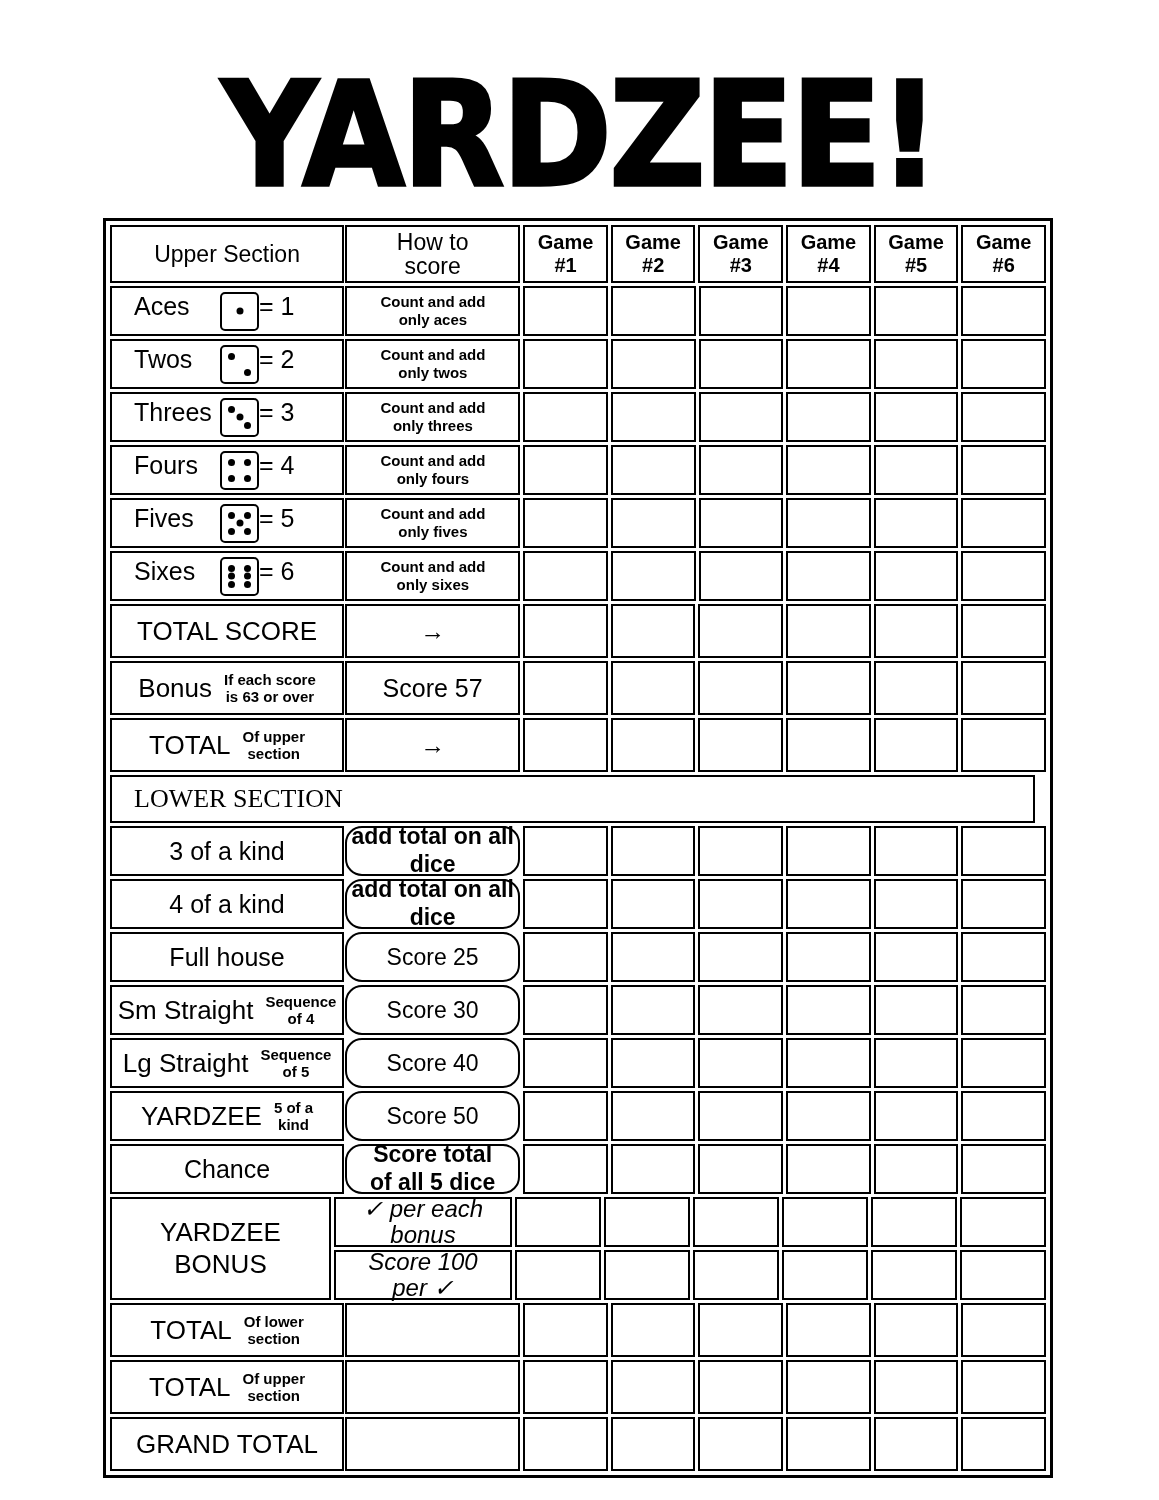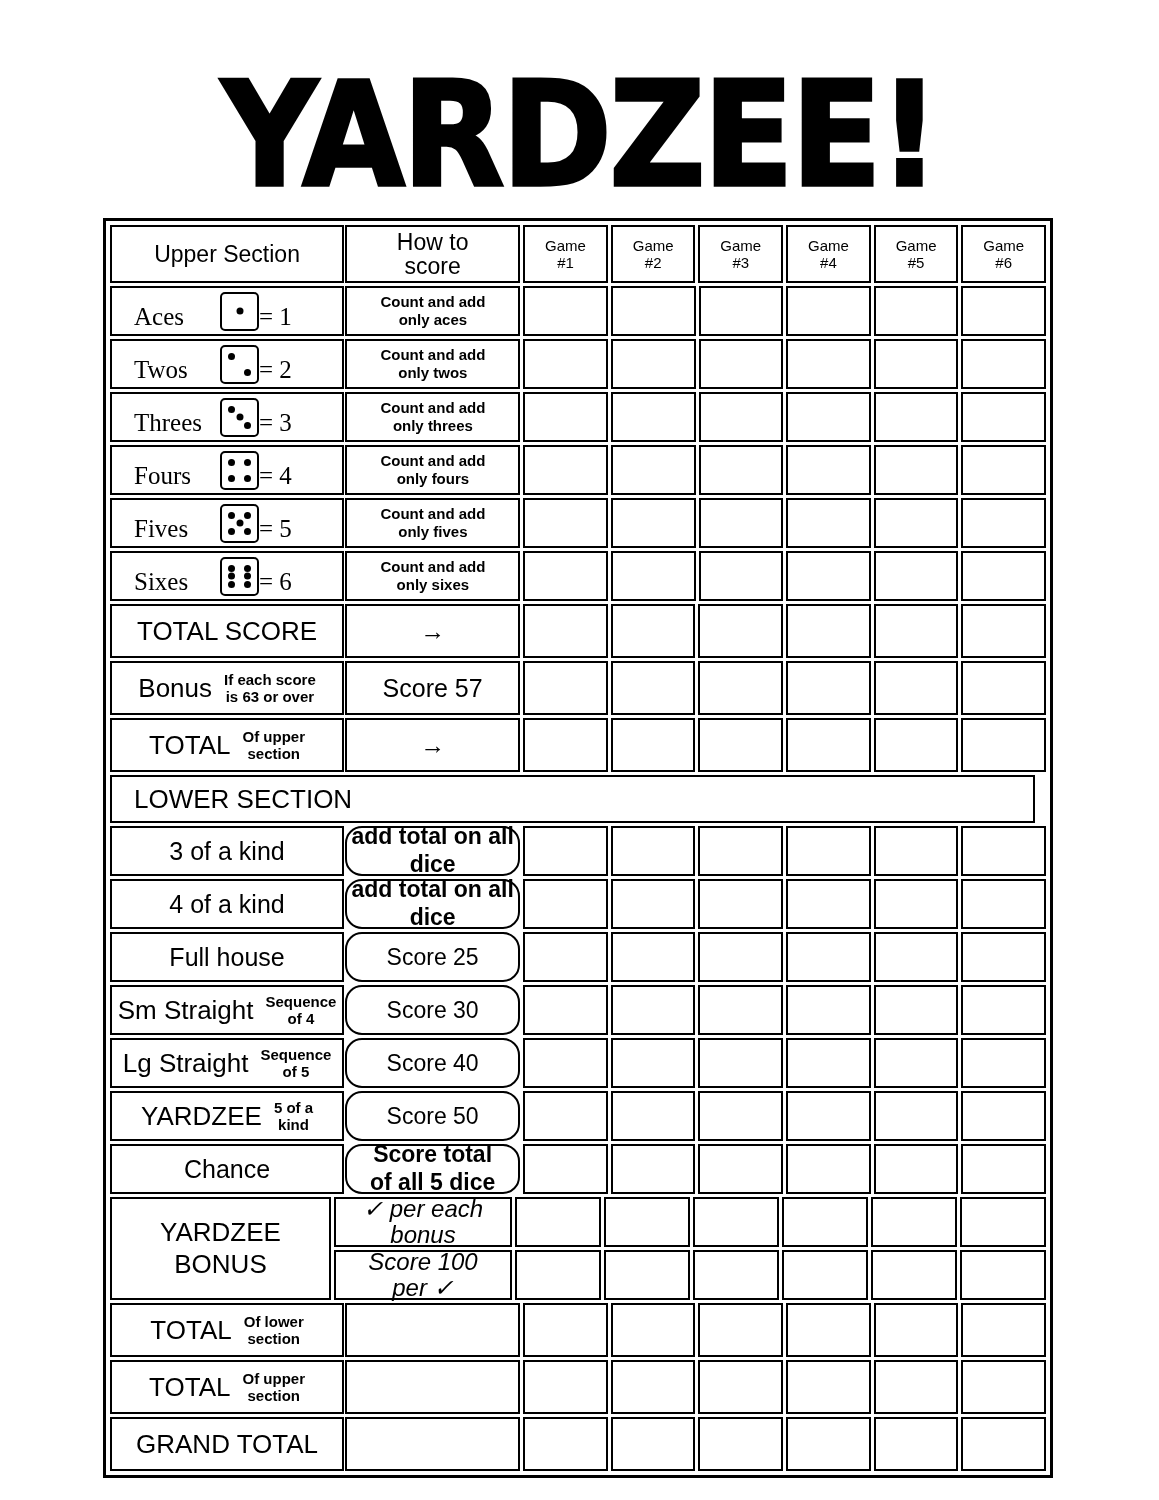--- a/index.html
+++ b/index.html
@@ -62,33 +62,32 @@
     background: #fff;
   }
   .c-label { width: 238px; margin-right: 1px; }
   .c-how   { width: 178px; margin-right: 3px; }
   .c-game  { width: 86px;  margin-right: 3px; }
   .c-game:last-child { margin-right: 0; }
 
   .h-row .cell { height: 58px; }
   .h-label { font-size: 23px; font-weight: 400; }
   .h-how   { font-size: 23px; line-height: 1.05; }
-  .h-game  { font-size: 15px; line-height: 1.15; font-weight: normal; }
+  .h-game  { font-size: 20px; line-height: 1.15; font-weight: bold; }
 
   .r-num .cell { height: 50px; }
   .r-num .c-label {
     justify-content: flex-start;
     padding-left: 22px;
     font-size: 25px;
   }
   .lbl-flex {
     display: flex;
-    align-items: flex-end;
+    align-items: flex-start;
     width: 100%;
-    font-family: Liberation Serif, serif;
   }
   .lbl-name { min-width: 86px; text-align: left; }
   .eq { font-size: 25px; }
   .how-small {
     font-size: 15px;
     font-weight: bold;
     line-height: 1.2;
   }
   .how-mid {
     font-size: 23px;
@@ -136,20 +135,21 @@
   .label-split .main { font-size: 26px; }
   .label-split .sub  { font-size: 15px; font-weight: bold; line-height: 1.15; }
 
   .section-row .cell {
     width: 100%;
     height: 48px;
     justify-content: flex-start;
     padding-left: 22px;
     font-size: 26px;
     margin-right: 11px;
+    font-family: Liberation Serif, serif;
   }
 
   .r-lower .cell { height: 50px; }
   .r-lower .c-label { font-size: 25px; }
   .r-lower .c-how  { font-size: 23px; border-radius: 17px; }
 
   
   .bonus-block {
     display: flex;
     align-items: stretch;

